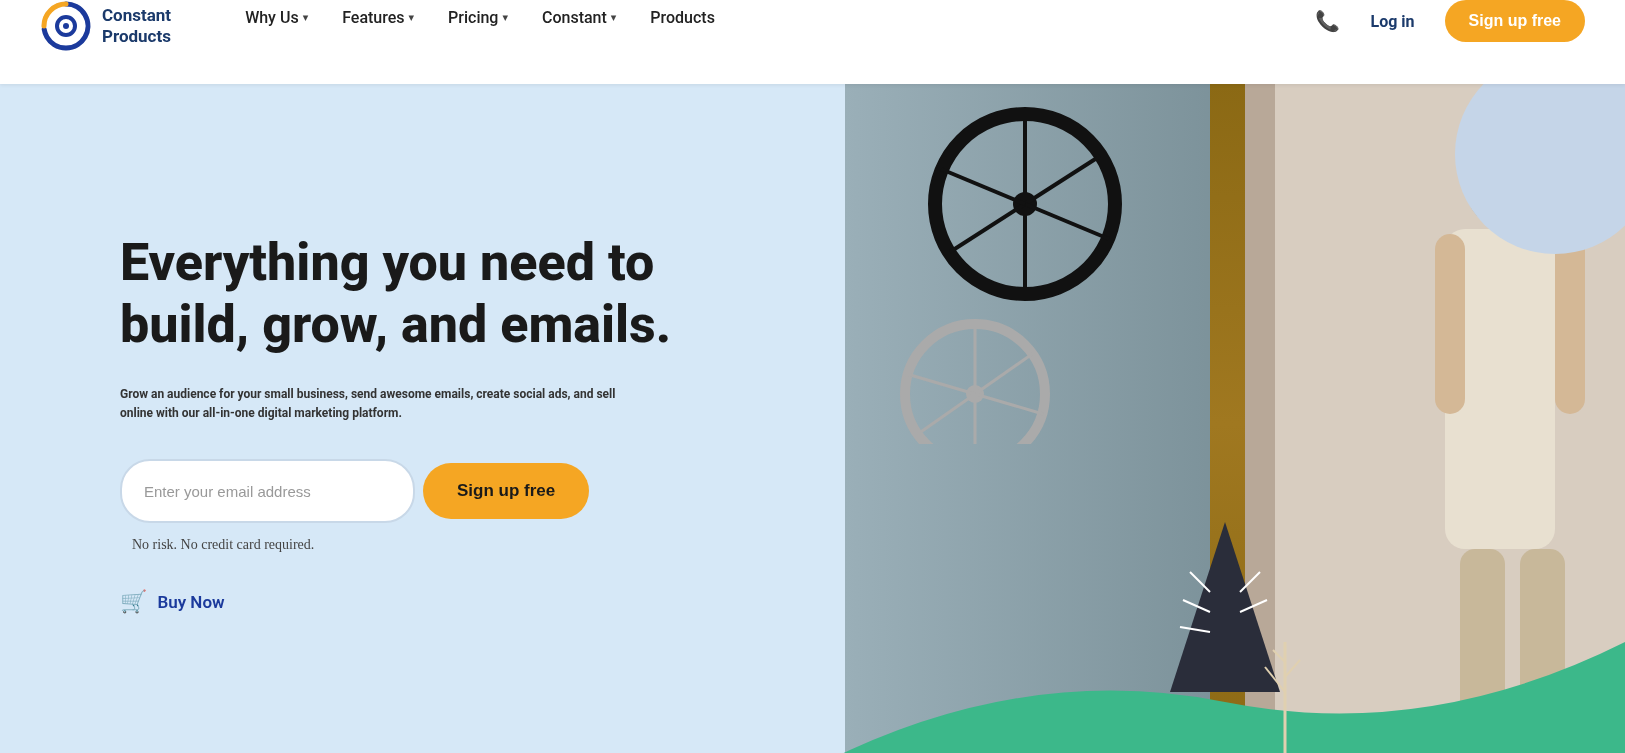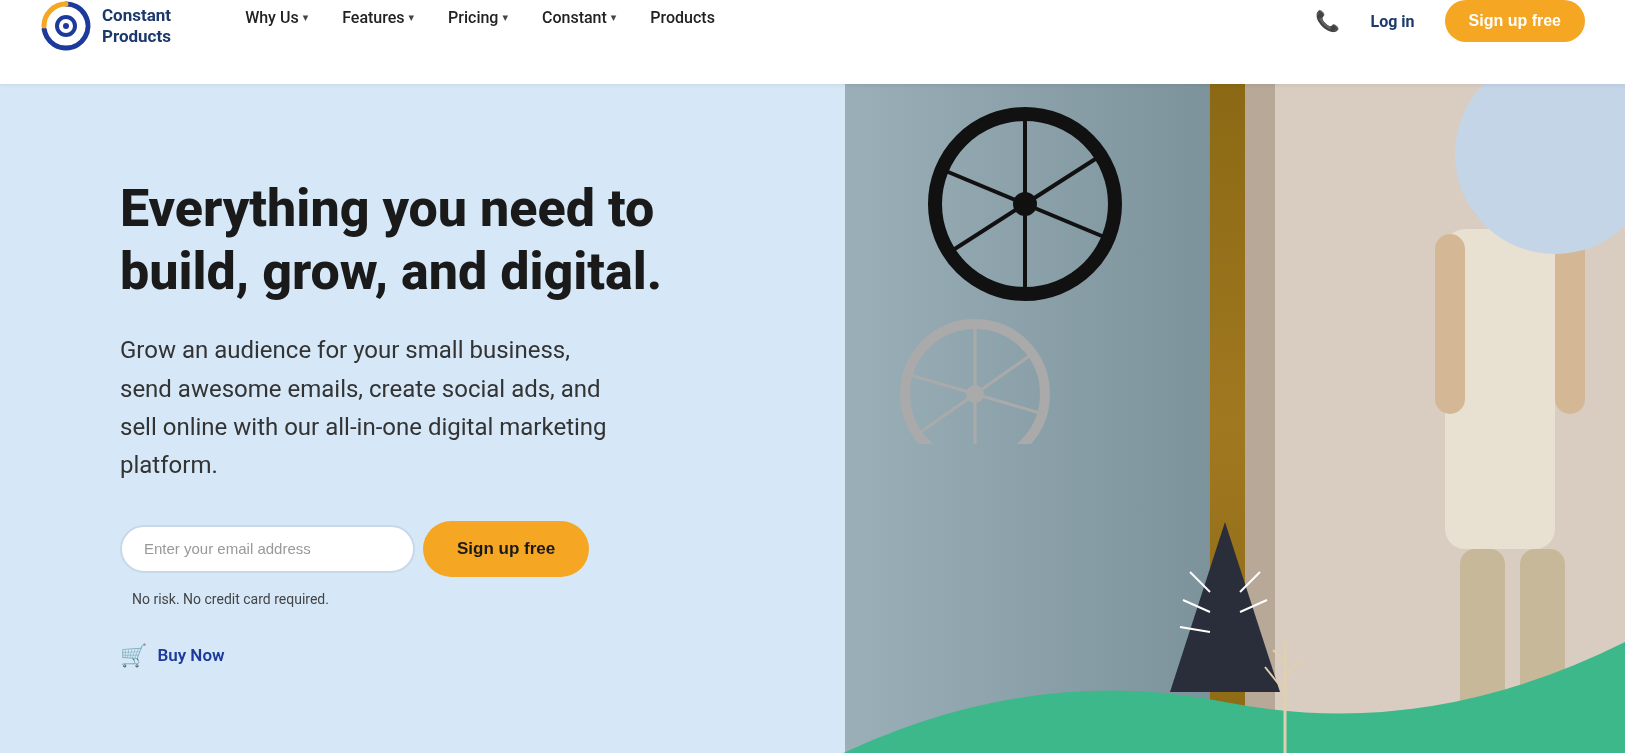--- a/index.html
+++ b/index.html
@@ -125,37 +125,38 @@
     .hero-heading {
       font-size: 52px;
       font-weight: 800;
       color: #1a1a1a;
       line-height: 1.2;
       margin-bottom: 28px;
       max-width: 580px;
     }
 
     .hero-subtext {
-      font-size: 24px;
+      font-size: 12px;
       color: #333;
       line-height: 1.6;
       margin-bottom: 36px;
       max-width: 500px;
+      font-weight: bold;
     }
 
     .hero-form {
       display: flex;
       align-items: center;
       gap: 0;
       margin-bottom: 14px;
     }
 
     .email-input {
       width: 295px;
-      height: 48px;
+      height: 64px;
       border: 2px solid #c8d8e8;
       border-radius: 30px;
       padding: 0 22px;
       font-size: 15px;
       color: #555;
       outline: none;
       background: #fff;
     }
 
     .email-input::placeholder {
@@ -174,20 +175,21 @@
       cursor: pointer;
       margin-left: 8px;
       white-space: nowrap;
     }
 
     .no-risk-text {
       font-size: 14px;
       color: #444;
       margin-left: 12px;
       margin-bottom: 36px;
+      font-family: Liberation Serif, serif;
     }
 
     .buy-now-link {
       display: flex;
       align-items: center;
       gap: 10px;
       color: #1b3a9c;
       font-size: 17px;
       font-weight: 600;
       cursor: pointer;
@@ -410,21 +412,21 @@
     <line x1="115" y1="80" x2="135" y2="60" stroke="#fff" stroke-width="2"></line>
     <line x1="115" y1="100" x2="142" y2="88" stroke="#fff" stroke-width="2"></line>
 
     <line x1="160" y1="250" x2="160" y2="130" stroke="#e0d0b0" stroke-width="3"></line>
     <line x1="160" y1="180" x2="140" y2="155" stroke="#e0d0b0" stroke-width="2"></line>
     <line x1="160" y1="165" x2="175" y2="148" stroke="#e0d0b0" stroke-width="2"></line>
     <line x1="160" y1="150" x2="148" y2="138" stroke="#e0d0b0" stroke-width="2"></line>
   </svg>
 
   <div class="hero-content">
-    <h1 class="hero-heading">Everything you need to build, grow, and digital.</h1>
+    <h1 class="hero-heading">Everything you need to build, grow, and emails.</h1>
     <p class="hero-subtext">Grow an audience for your small business, send awesome emails, create social ads, and sell online with our all-in-one digital marketing platform.</p>
 
     <div class="hero-form">
       <input class="email-input" type="email" placeholder="Enter your email address" style="">
       <button class="hero-signup-btn">Sign up free</button>
     </div>
 
     <p class="no-risk-text">No risk. No credit card required.</p>
 
     <a class="buy-now-link">

